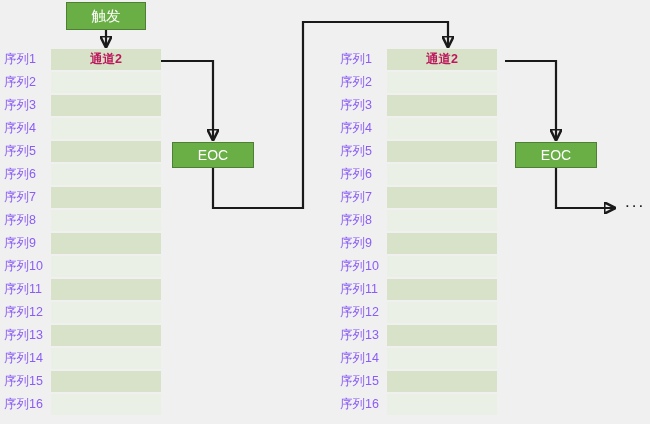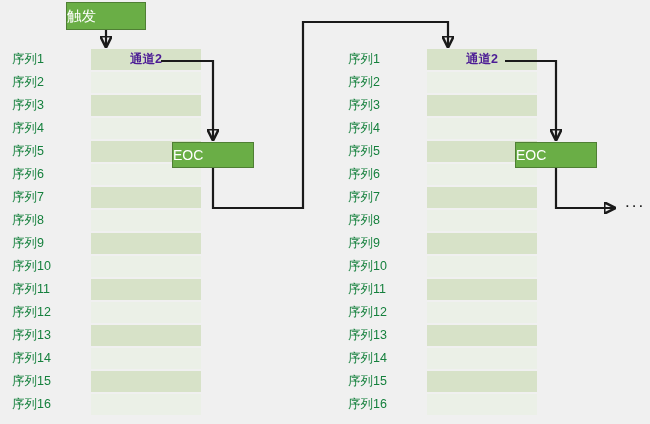--- a/index.html
+++ b/index.html
@@ -32,51 +32,50 @@
     position: relative;
     height: 23px;
     display: flex;
     align-items: center;
   }
   .seq-label {
     width: 47px;
     text-align: right;
     padding-right: 21px;
     font-size: 12.5px;
-    color: #15803d;
+    color: #8b5cf6;
     line-height: 23px;
     white-space: nowrap;
     box-sizing: border-box;
-    margin-left: 8px;
   }
   .seq-cell {
     width: 110px;
     height: 21px;
     margin-top: 1px;
     margin-bottom: 1px;
     box-sizing: border-box;
     display: flex;
     align-items: center;
     justify-content: center;
     font-size: 12.5px;
     font-weight: bold;
-    color: #4c1d95;
-    margin-left: 32px;
+    color: #be185d;
   }
   .seq-cell.dark  { background: #d7e2c8; }
   .seq-cell.light { background: #ebf0e7; }
 
   
   .gbox {
     position: absolute;
     box-sizing: border-box;
     background: #6aae46;
     border: 1px solid #4f7f34;
     display: flex;
     align-items: center;
+    justify-content: center;
     color: #ffffff;
     font-size: 14px;
     z-index: 5;
   }
   #trigger-box {
     left: 66px;
     top: 2px;
     width: 80px;
     height: 28px;
     font-size: 14.5px;

